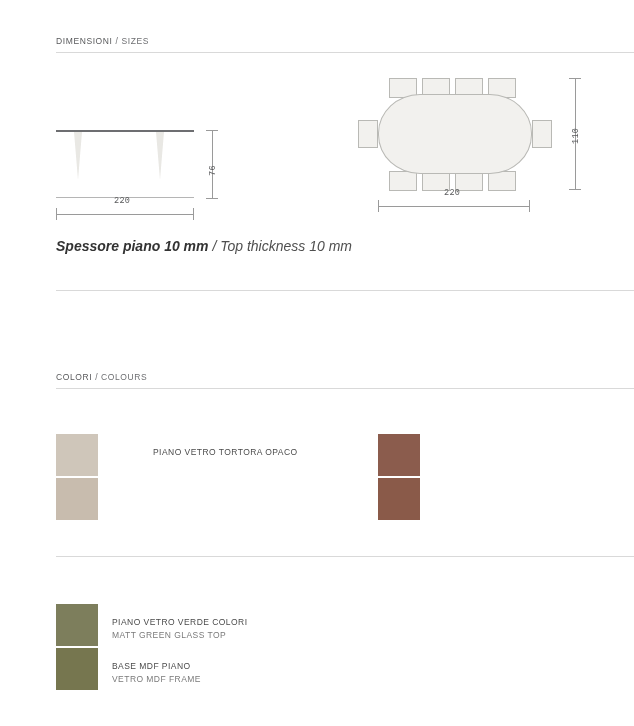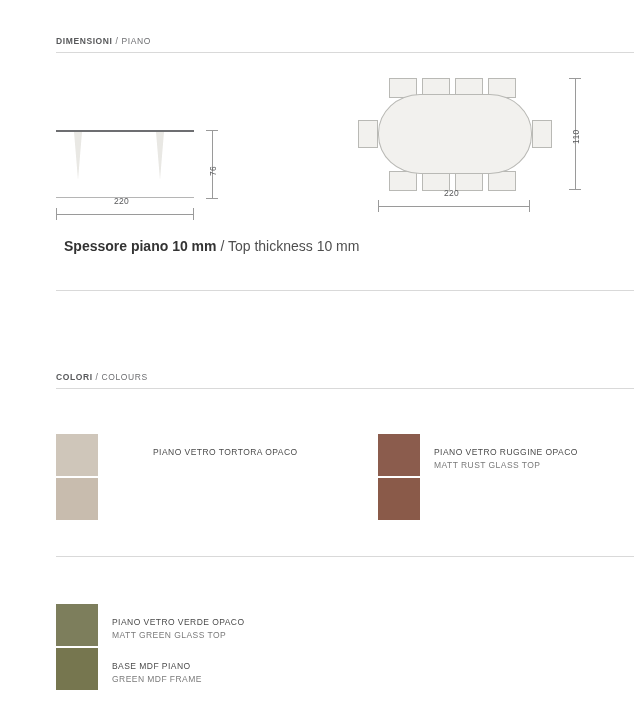--- a/index.html
+++ b/index.html
@@ -24,37 +24,38 @@
   
   .section-head {
     position: absolute;
     left: 56px;
     font-size: 8.5px;
     letter-spacing: 0.6px;
     color: #58595b;
     white-space: nowrap;
   }
   .section-head .bold {
-    font-weight: bold;
+    font-weight: normal;
   }
   .section-head .light {
     font-weight: normal;
     color: #6d6e71;
   }
   .rule {
     position: absolute;
     left: 56px;
     width: 578px;
     height: 1px;
     background: #d9d9d9;
   }
 
   
   .draw-area {
     position: absolute;
+    font-family: Liberation Mono, monospace;
   }
 
   
   #front-view {
     left: 56px;
     top: 118px;
     width: 180px;
     height: 95px;
   }
   .table-top-line {
@@ -131,25 +132,26 @@
     height: 18px;
   }
   .chair-side {
     width: 18px;
     height: 26px;
   }
 
   
   .thickness {
     position: absolute;
-    left: 64px;
+    left: 56px;
     top: 238px;
     font-size: 14px;
     color: #3f3f3f;
     white-space: nowrap;
+    font-style: italic;
   }
   .thickness .b {
     font-weight: bold;
     color: #333333;
   }
   .thickness .n {
     font-weight: normal;
     color: #4f4f4f;
   }
 
@@ -175,21 +177,21 @@
     display: block;
     color: #7a7a7a;
   }
 </style>
 </head>
 <body>
 
 <div class="page">
 
   <div class="section-head" style="top:36px;">
-    <span class="bold">DIMENSIONI</span><span class="light"> / </span><span class="light">PIANO</span>
+    <span class="bold">DIMENSIONI</span><span class="light"> / </span><span class="light">SIZES</span>
   </div>
   <div class="rule" style="top:52px;"></div>
 
   <div class="draw-area" id="front-view">
     <div class="table-top-line"></div>
     <div class="leg" style="left:18px;"></div>
     <div class="leg" style="left:100px;"></div>
     <div class="floor-line"></div>
 
     <div class="dim-v-line" style="left:156px; top:12px; height:68px;"></div>
@@ -243,34 +245,30 @@
   <div class="rule" style="top:388px;"></div>
 
   <div class="swatch" style="left:56px; top:434px; background:#cfc6ba;"></div>
   <div class="color-text" style="left:112px; top:446px;margin-left:41px;">
     <span class="t1">PIANO VETRO TORTORA OPACO</span>
   </div>
 
   <div class="swatch" style="left:56px; top:478px; background:#c8bcae;"></div>
 
   <div class="swatch" style="left:378px; top:434px; background:#8b5c4d;"></div>
-  <div class="color-text" style="left:434px; top:446px;">
-    <span class="t1">PIANO VETRO RUGGINE OPACO</span>
-    <span class="t2">MATT RUST GLASS TOP</span>
-  </div>
 
   <div class="swatch" style="left:378px; top:478px; background:#8a5a49;"></div>
 
   <div class="rule" style="top:556px;"></div>
 
   <div class="swatch" style="left:56px; top:604px; background:#7d7e5c;"></div>
   <div class="color-text" style="left:112px; top:616px;">
-    <span class="t1">PIANO VETRO VERDE OPACO</span>
+    <span class="t1">PIANO VETRO VERDE COLORI</span>
     <span class="t2">MATT GREEN GLASS TOP</span>
   </div>
 
   <div class="swatch" style="left:56px; top:648px; background:#76764f;"></div>
   <div class="color-text" style="left:112px; top:660px;">
     <span class="t1">BASE MDF PIANO</span>
-    <span class="t2">GREEN MDF FRAME</span>
+    <span class="t2">VETRO MDF FRAME</span>
   </div>
 
 </div>
 
 </body></html>

